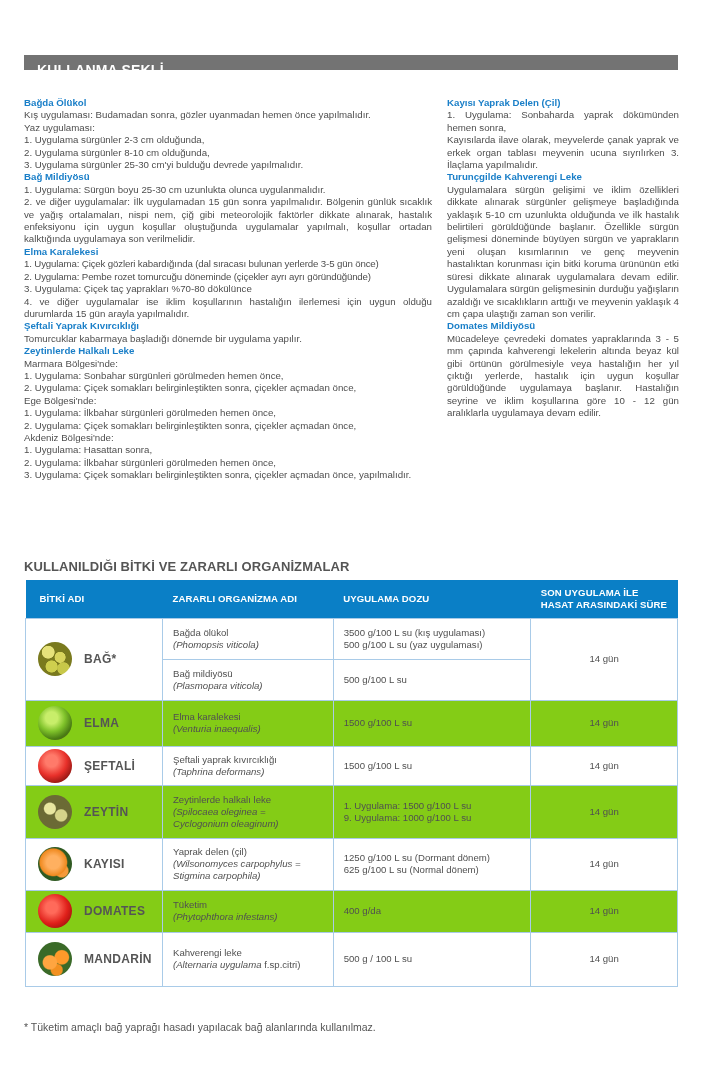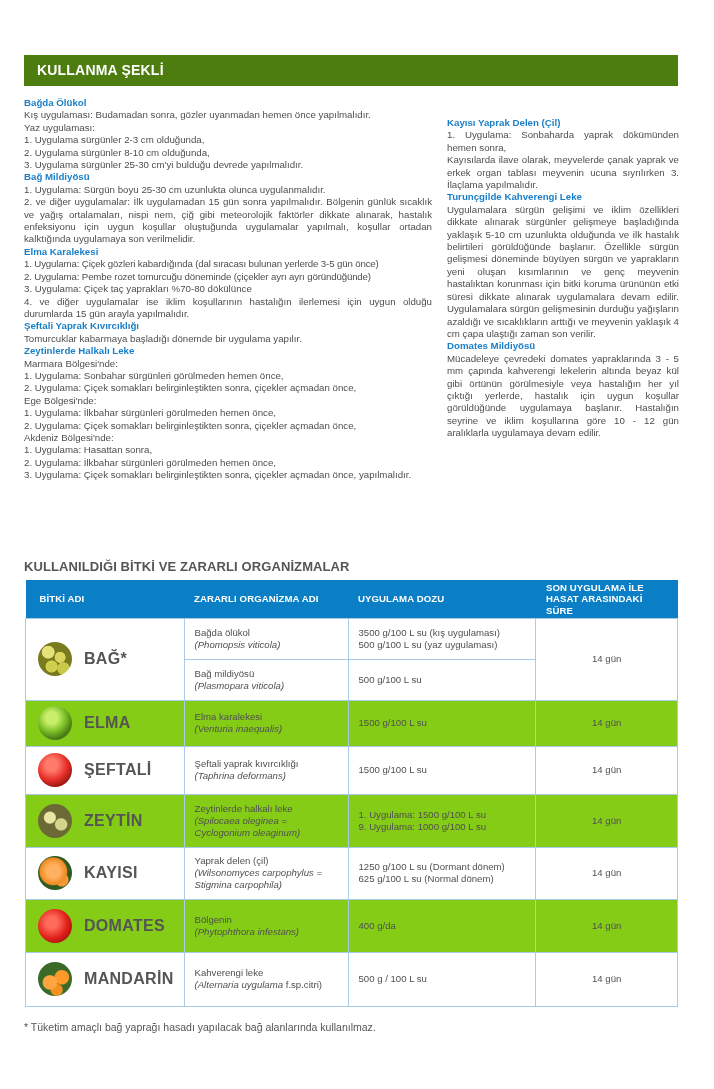--- a/index.html
+++ b/index.html
@@ -1,28 +1,28 @@
 <!DOCTYPE html>
 <html><head>
 <meta charset="utf-8">
 <style>
   * { box-sizing: border-box; margin: 0; padding: 0; }
   html, body { width: 714px; height: 1089px; background: #ffffff; overflow: hidden; }
   body { font-family: "Liberation Sans", "DejaVu Sans", sans-serif; color: #4a4a4a; position: relative; }
 
   .section-bar {
-    position: absolute; left: 24px; top: 55px; width: 654px; height: 31px;
-    background: #4d7c0f;
+    position: absolute; left: 24px; top: 55px; width: 654px; height: 15px;
+    background: #737373;
     color: #fff; font-weight: bold; font-size: 14px; letter-spacing: 0.2px;
     padding-left: 13px; line-height: 31px;
   }
 
   .col { position: absolute; top: 97px; font-size: 9.7px; line-height: 12.4px; color: #4e4e4e; }
   .col-left { left: 24px; width: 408px; }
-  .col-right { left: 447px; width: 232px; margin-top: 20px; }
+  .col-right { left: 447px; width: 232px; }
   .col .h { color: #1a7fc8; font-weight: bold; }
   .col .p { display: block; }
   .col .j { text-align: justify; text-align-last: left; }
 
   .table-title {
     position: absolute; left: 24px; top: 559px;
     font-size: 13px; font-weight: bold; color: #555; letter-spacing: 0.1px;
   }
 
   table.main {
@@ -33,21 +33,21 @@
     background: #0a7fc6; color: #fff; font-weight: bold; text-align: left;
     font-size: 9.6px; line-height: 11.5px; height: 38px; padding: 0 10px;
     vertical-align: middle; letter-spacing: 0.1px;
   }
   table.main th.c1 { padding-left: 14px; }
   table.main td {
     border: 1px solid #a9cbe8; padding: 0 10px; vertical-align: middle; line-height: 12px;
   }
   table.main tr.alt td { background: #84cc16; }
   .plant { display: flex; align-items: center; gap: 12px; padding-left: 2px; }
-  .plant-name { font-weight: bold; font-size: 16px; color: #555; letter-spacing: 0.3px; }
+  .plant-name { font-weight: bold; font-size: 12px; color: #555; letter-spacing: 0.3px; }
   .fruit { width: 34px; height: 34px; border-radius: 50%; flex: 0 0 34px; position: relative; overflow: hidden; }
   .fruit.grape { background: radial-gradient(circle at 30% 30%, #e6e27a 0 18%, transparent 20%), radial-gradient(circle at 65% 45%, #d8d45c 0 18%, transparent 20%), radial-gradient(circle at 40% 72%, #cfcf4e 0 18%, transparent 20%), radial-gradient(circle at 75% 78%, #c8c849 0 16%, transparent 18%), #7a7a1e; }
   .fruit.apple { background: radial-gradient(circle at 40% 35%, #c8ee6a 0 20%, #7fc22a 45%, #4a7d14 70%, #5b3b1e 100%); }
   .fruit.peach { background: radial-gradient(circle at 40% 35%, #ff7a6a 0 20%, #e8302a 50%, #8a1410 80%, #2e3b16 100%); }
   .fruit.olive { background: radial-gradient(circle at 35% 40%, #e8e6a0 0 18%, transparent 22%), radial-gradient(circle at 68% 60%, #d6d48a 0 18%, transparent 22%), #6b6a35; }
   .fruit.apricot { background: radial-gradient(circle at 45% 45%, #ffb060 0 25%, #f08a20 50%, transparent 55%), radial-gradient(circle at 70% 70%, #f59a3a 0 18%, transparent 22%), #2f5a22; }
   .fruit.tomato { background: radial-gradient(circle at 40% 40%, #ff6a5a 0 20%, #e0201a 55%, #9a100c 85%); }
   .fruit.mandarin { background: radial-gradient(circle at 35% 60%, #ffa540 0 22%, transparent 26%), radial-gradient(circle at 70% 45%, #ff9a2a 0 22%, transparent 26%), radial-gradient(circle at 55% 82%, #f39020 0 16%, transparent 20%), #3a6a28; }
   .sci { font-style: italic; }
   .pre { white-space: pre-line; }
@@ -160,21 +160,21 @@
         </div>
       </td>
       <td>
         <div>Elma karalekesi</div>
         <div class="sci">(Venturia inaequalis)</div>
       </td>
       <td class="pre">1500 g/100 L su</td>
       <td class="center">14 gün</td>
     </tr>
 
-    <tr style="height:48px">
+    <tr style="height:39px">
       <td>
         <div class="plant">
           <span class="fruit peach"></span>
           <span class="plant-name">ŞEFTALİ</span>
         </div>
       </td>
       <td>
         <div>Şeftali yaprak kıvırcıklığı</div>
         <div class="sci">(Taphrina deformans)</div>
       </td>
@@ -209,29 +209,29 @@
       <td>
         <div>Yaprak delen (çil)</div>
         <div class="sci pre">(Wilsonomyces carpophylus =
 Stigmina carpophila)</div>
       </td>
       <td class="pre">1250 g/100 L su (Dormant dönem)
 625 g/100 L su (Normal dönem)</td>
       <td class="center">14 gün</td>
     </tr>
 
-    <tr class="alt" style="height:53px">
+    <tr class="alt" style="height:42px">
       <td>
         <div class="plant">
           <span class="fruit tomato"></span>
           <span class="plant-name">DOMATES</span>
         </div>
       </td>
       <td>
-        <div>Bölgenin</div>
+        <div>Tüketim</div>
         <div class="sci">(Phytophthora infestans)</div>
       </td>
       <td class="pre">400 g/da</td>
       <td class="center">14 gün</td>
     </tr>
 
     <tr style="height:54px">
       <td>
         <div class="plant">
           <span class="fruit mandarin"></span>

